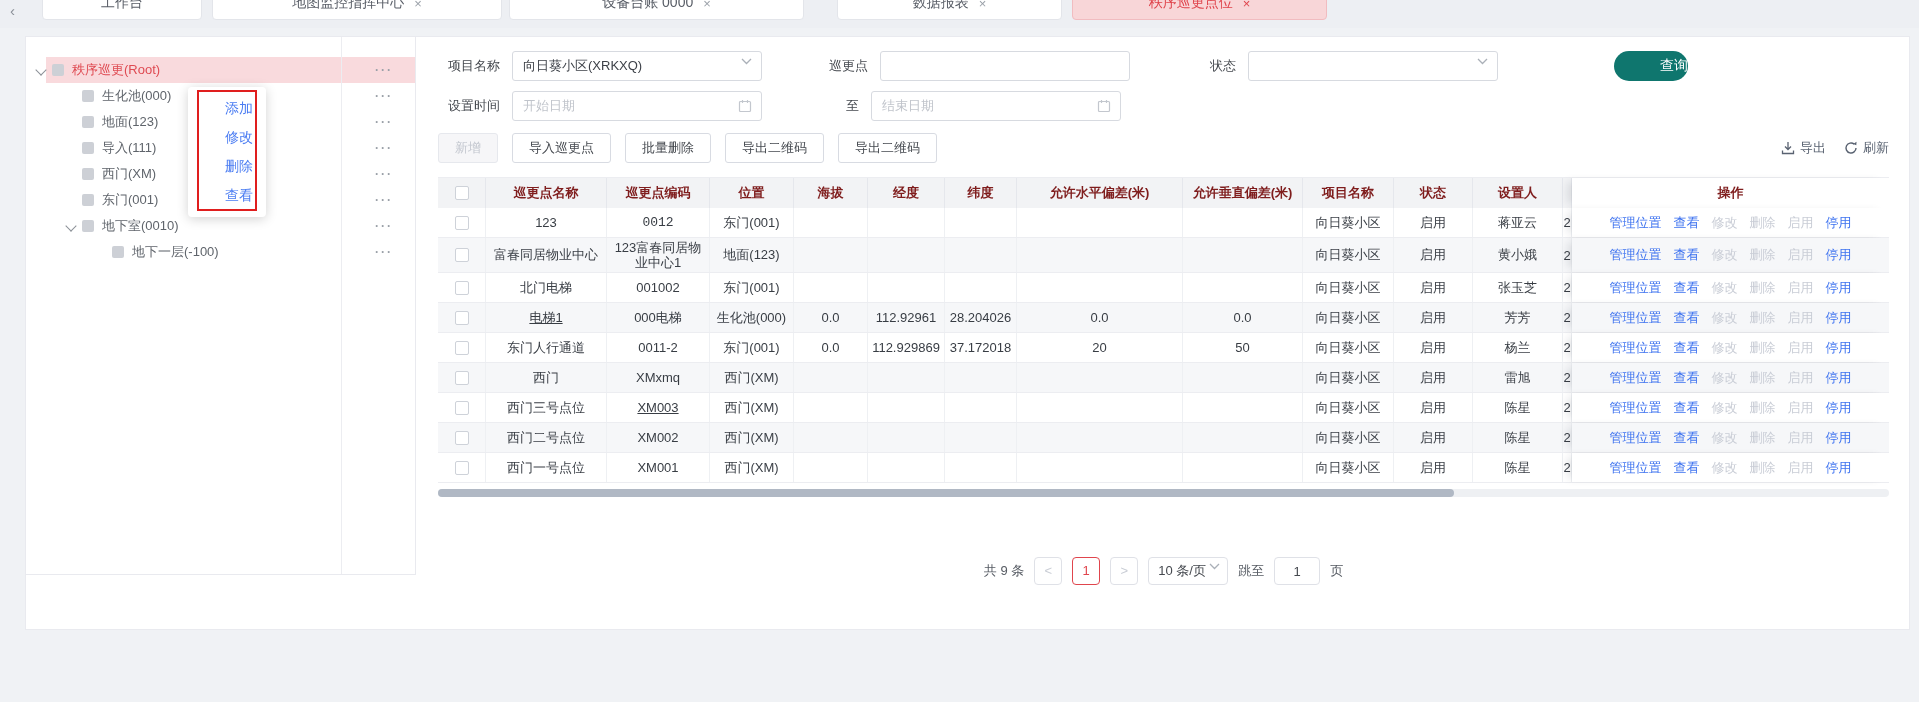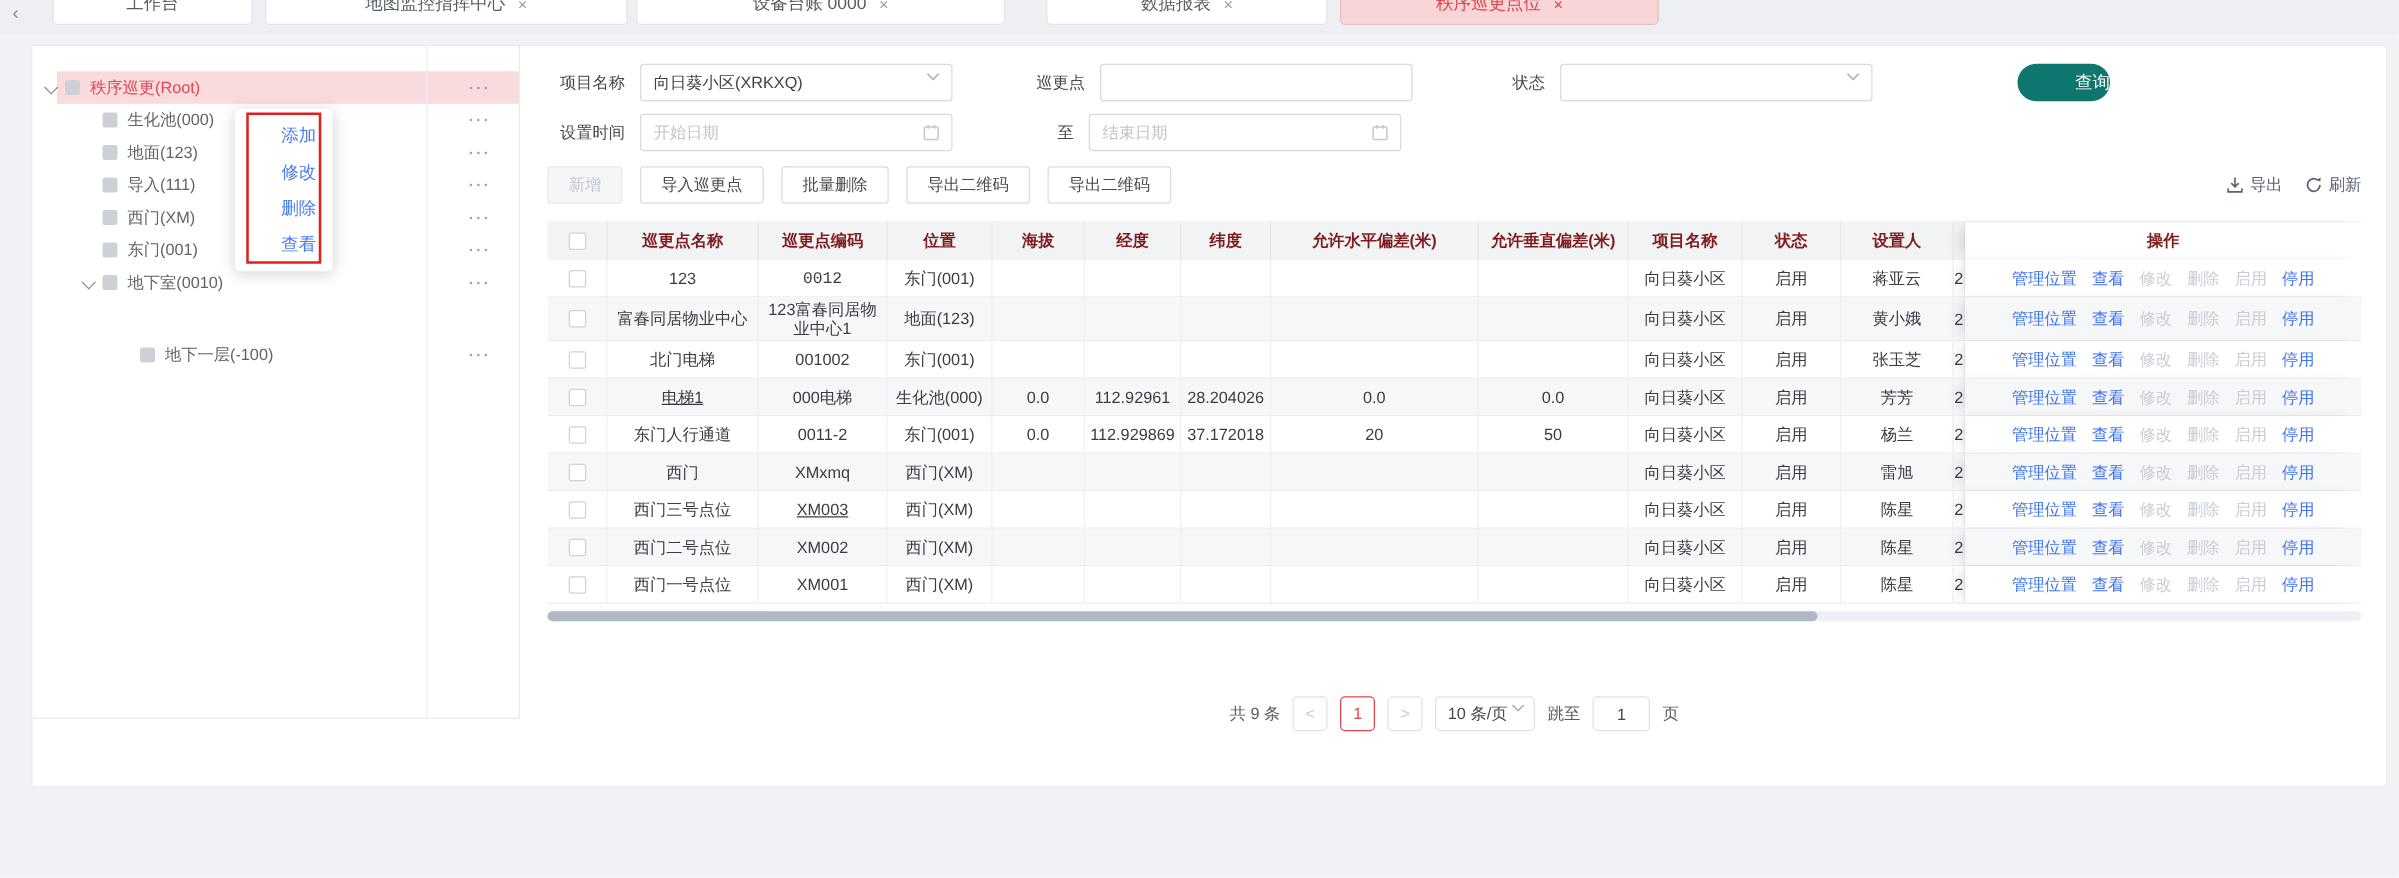--- a/index.html
+++ b/index.html
@@ -166,21 +166,21 @@
           <span class="sqicon"></span>
           <span class="tlabel">东门(001)</span>
           <span class="tdots">···</span>
         </div>
         <div class="trow" style="padding-left: 38px;">
           <span class="chev show"></span>
           <span class="sqicon"></span>
           <span class="tlabel">地下室(0010)</span>
           <span class="tdots">···</span>
         </div>
-        <div class="trow" style="padding-left: 68px; margin-top: 32px;">
+        <div class="trow" style="padding-left: 68px;">
           <span class="chev"></span>
           <span class="sqicon"></span>
           <span class="tlabel">地下一层(-100)</span>
           <span class="tdots">···</span>
         </div>
       </div>
   </div>
 
   <div class="content">
 

